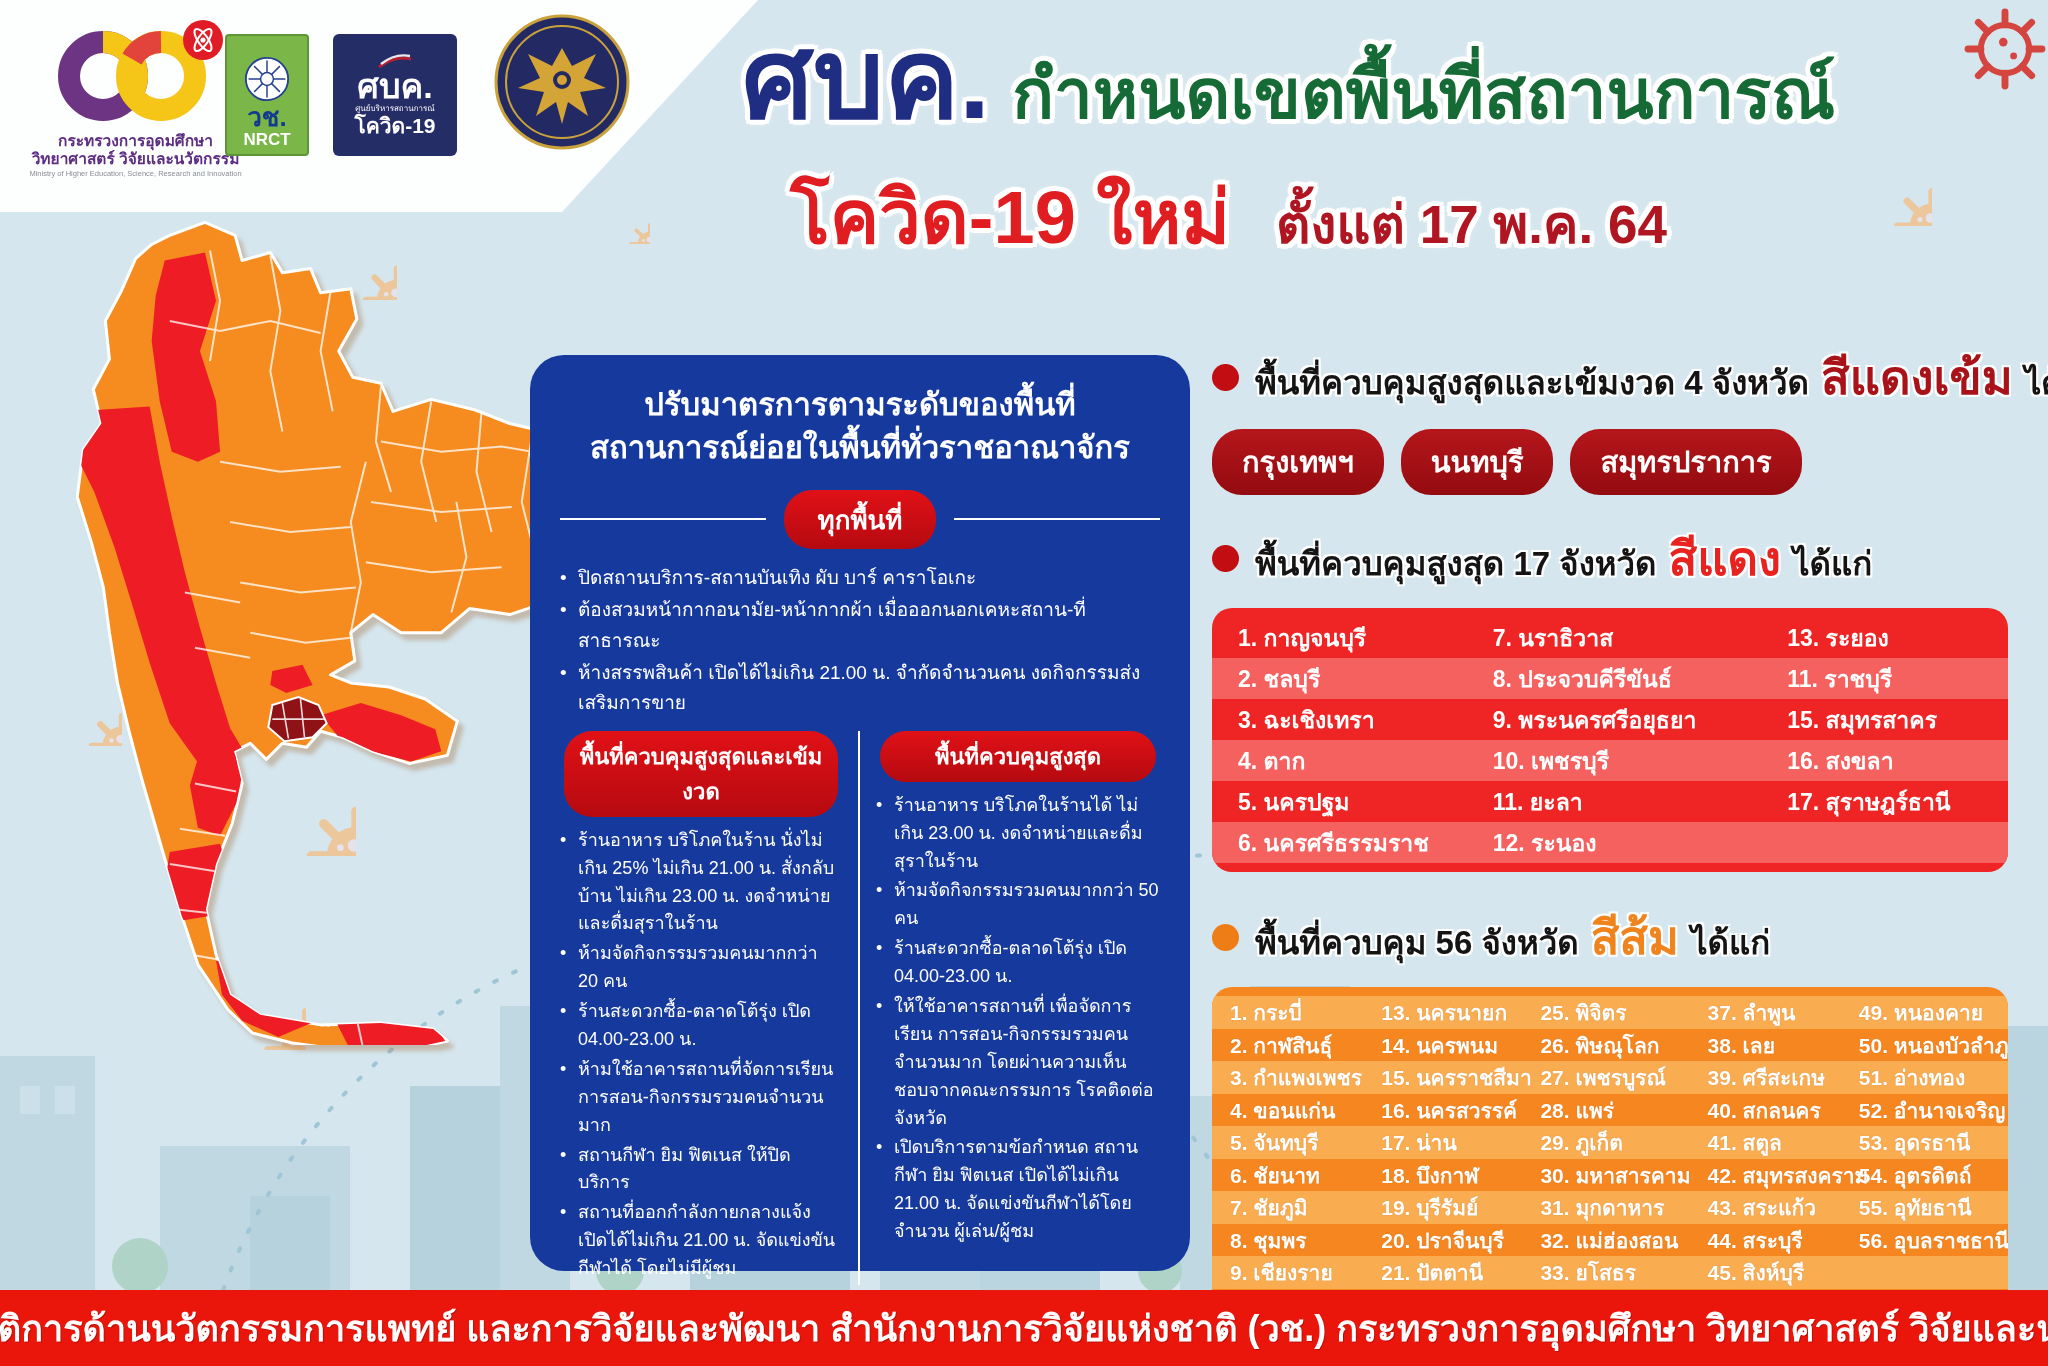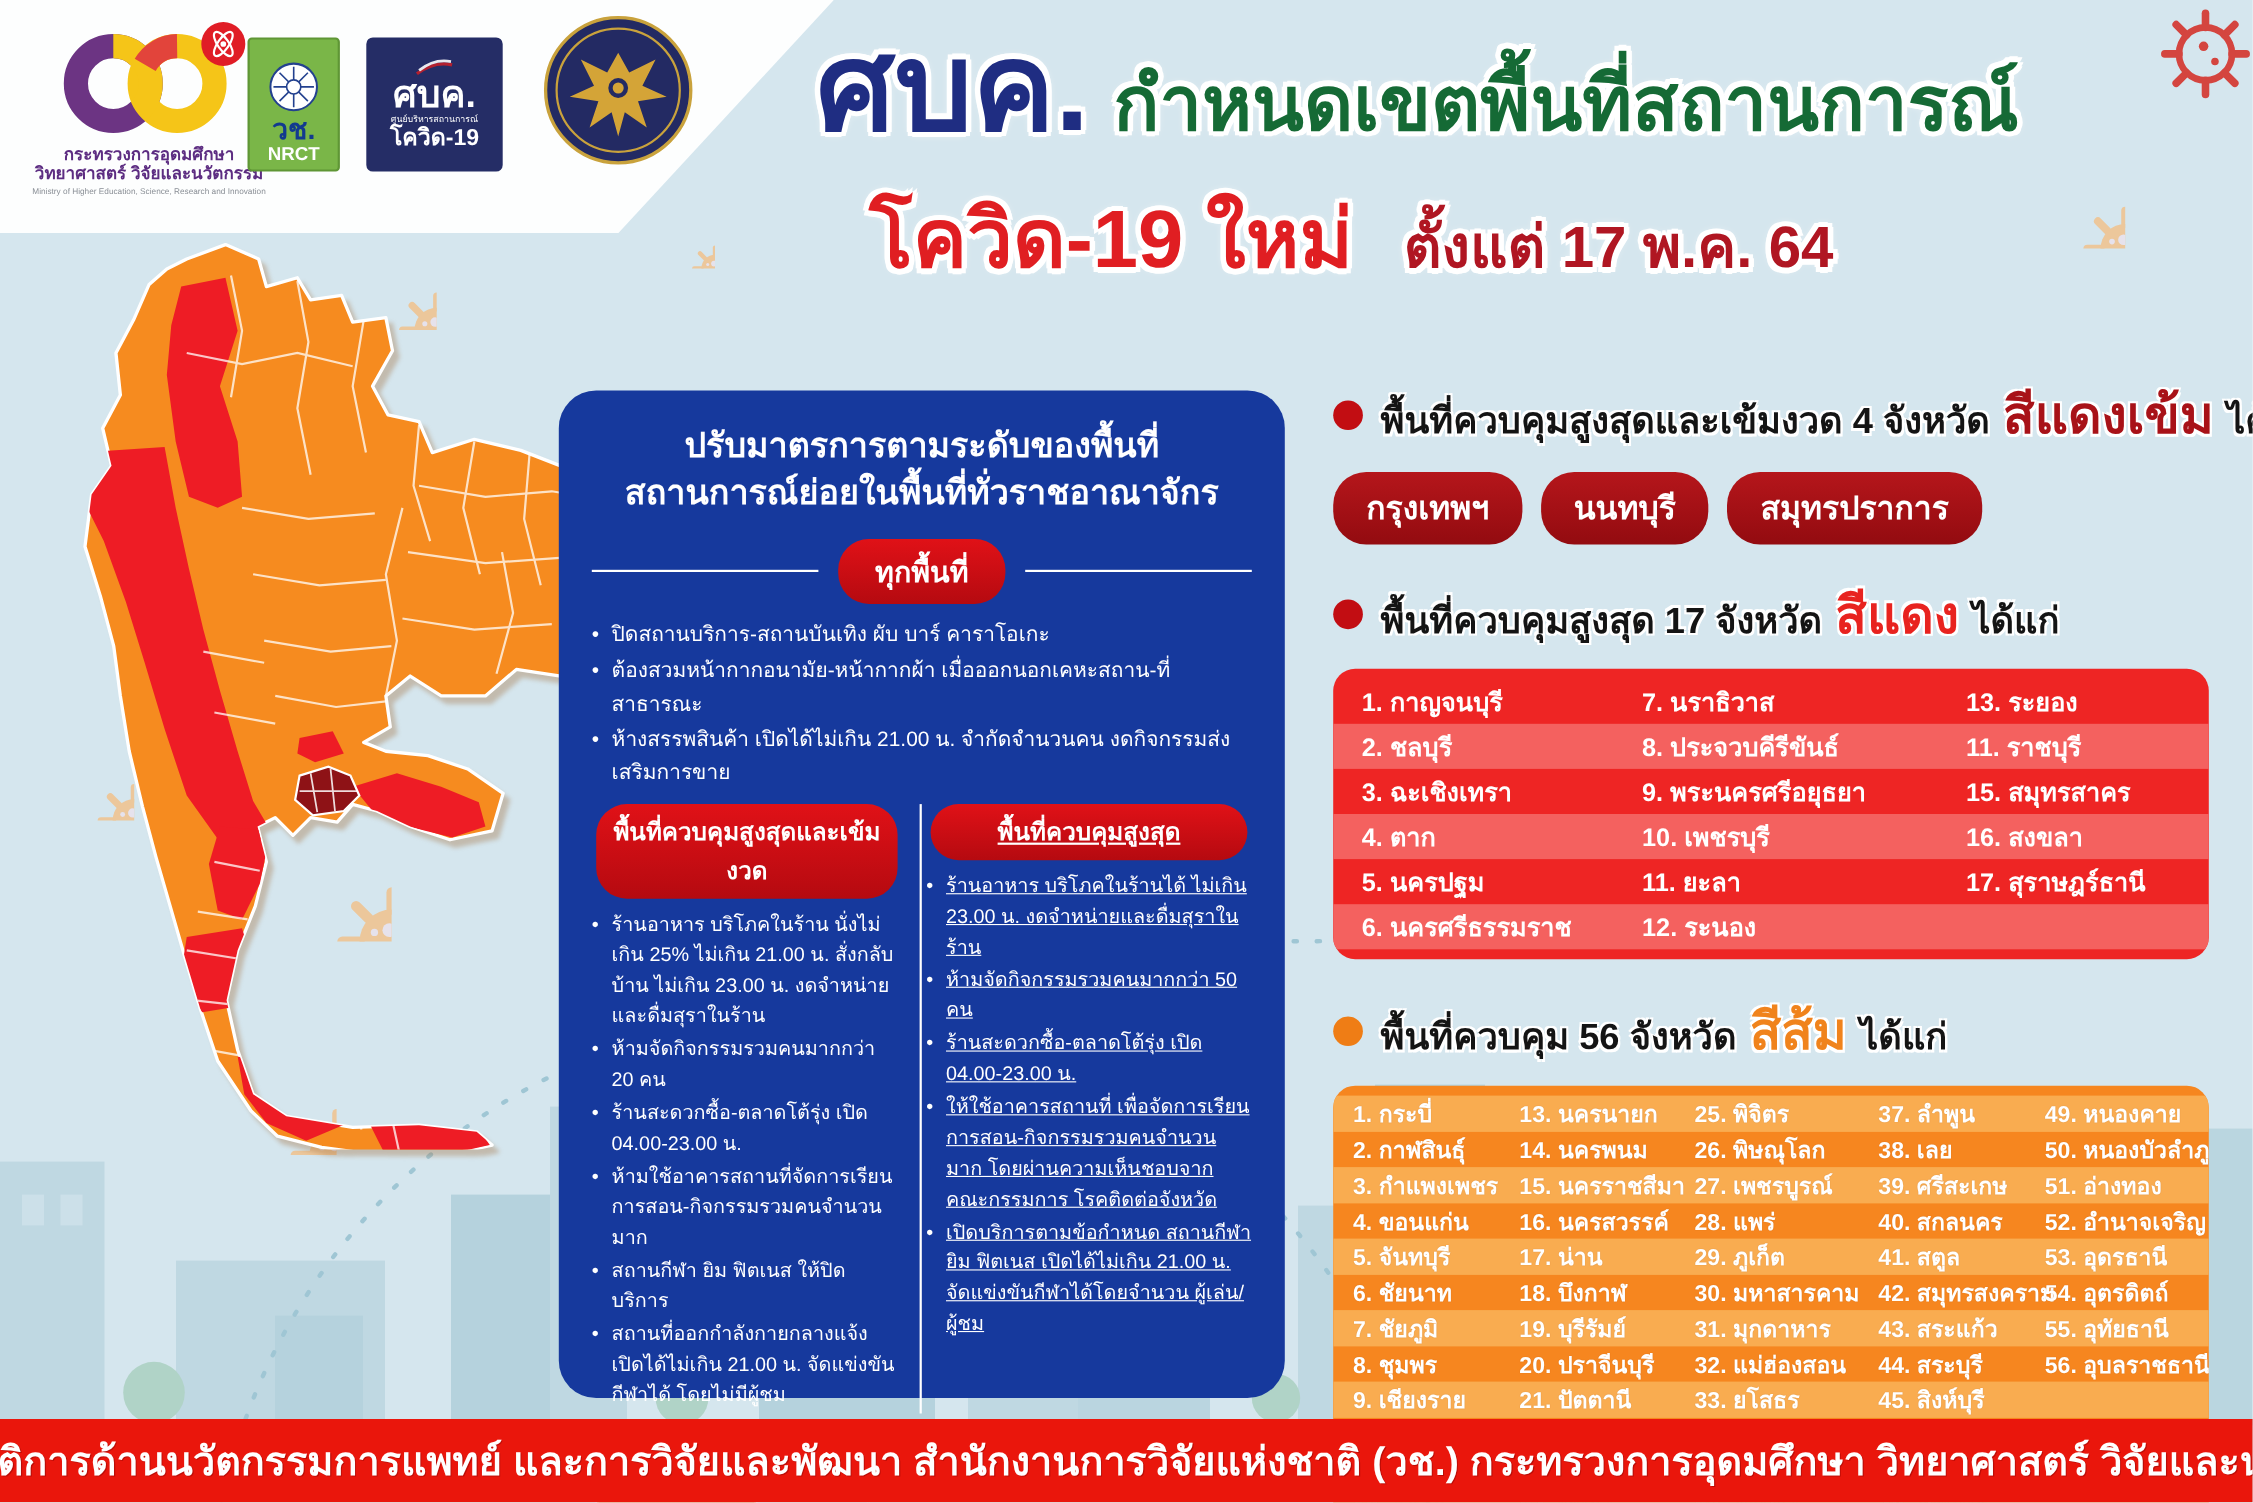--- a/index.html
+++ b/index.html
@@ -36,34 +36,34 @@
   .title-green{font-weight:bold;font-size:69px;color:#156a35;margin-left:22px;}
   .title-line1 .inner{display:flex;align-items:baseline;}
   .title-line2{position:absolute;left:790px;top:158px;width:1240px;white-space:nowrap;display:flex;align-items:baseline;}
   .title-red{font-weight:bold;font-size:74px;color:#e01e22;}
   .title-crimson{font-weight:bold;font-size:53px;color:#b01622;margin-left:46px;}
 
   
   .map{position:absolute;left:18px;top:160px;width:565px;height:885px;filter:drop-shadow(5px 6px 2px rgba(160,105,55,.35));}
 
   
-  .panel{position:absolute;left:508px;top:355px;width:660px;height:916px;background:#16399d;border-radius:34px;
+  .panel{position:absolute;left:530px;top:355px;width:660px;height:916px;background:#16399d;border-radius:34px;
     box-sizing:border-box;padding:28px 30px 20px 30px;color:#fff;}
   .panel-title{font-weight:bold;font-size:31px;line-height:1.4;text-align:center;}
   .pill-row{display:flex;align-items:center;justify-content:center;margin:20px 0 14px 0;}
   .pill-row .line{flex:1;height:2px;background:#fff;}
   .pill{background:linear-gradient(#e01117,#b50a10);border-radius:28px;color:#fff;font-weight:bold;text-align:center;}
   .pill-all{font-size:26px;padding:9px 34px;margin:0 18px;}
   ul.blt{list-style:none;margin:6px 0 0 0;padding:0;font-size:19px;line-height:1.6;}
   ul.blt li{position:relative;padding-left:18px;margin-bottom:2px;}
   ul.blt li::before{content:"•";position:absolute;left:0;}
   .cols{display:flex;margin-top:12px;}
   .col{width:50%;box-sizing:border-box;}
   .col1{padding-right:16px;border-right:2px solid #fff;}
-  .col2{padding-left:4px;text-decoration:underline;}
+  .col2{padding-left:16px;}
   .col .pill{display:block;font-size:22px;padding:8px 6px;margin:0 4px 10px 4px;}
   .col ul.blt{font-size:18px;line-height:1.55;}
   .panel-bottom{border-top:2px solid #fff;margin-top:14px;padding-top:14px;display:flex;align-items:flex-start;}
   .pill-orange{background:linear-gradient(#f8952d,#ef7412);border:3px solid #fff;border-radius:28px;
     font-weight:bold;font-size:23px;color:#fff;padding:10px 14px;white-space:nowrap;margin-right:16px;margin-top:4px;}
   .panel-bottom ul.blt{font-size:18px;flex:1;margin-top:0;}
 
   
   .zones{position:absolute;left:1212px;top:340px;width:812px;}
   .zone-head{display:flex;align-items:baseline;white-space:nowrap;

